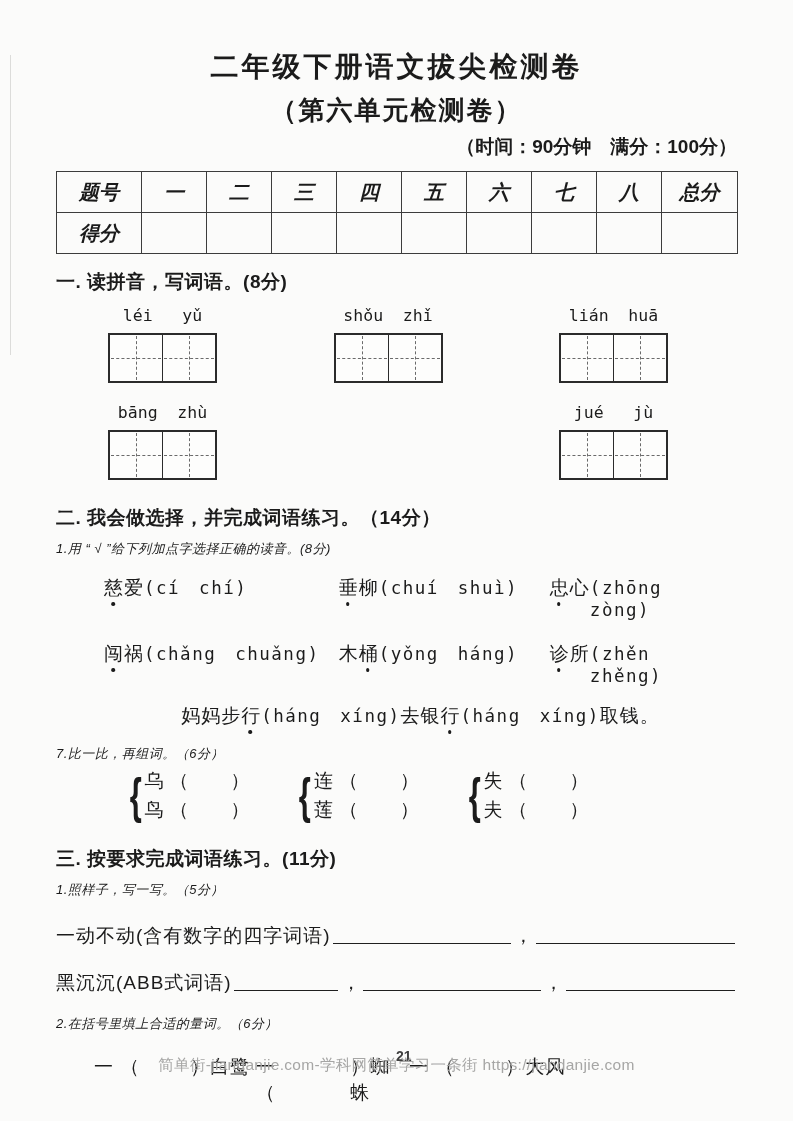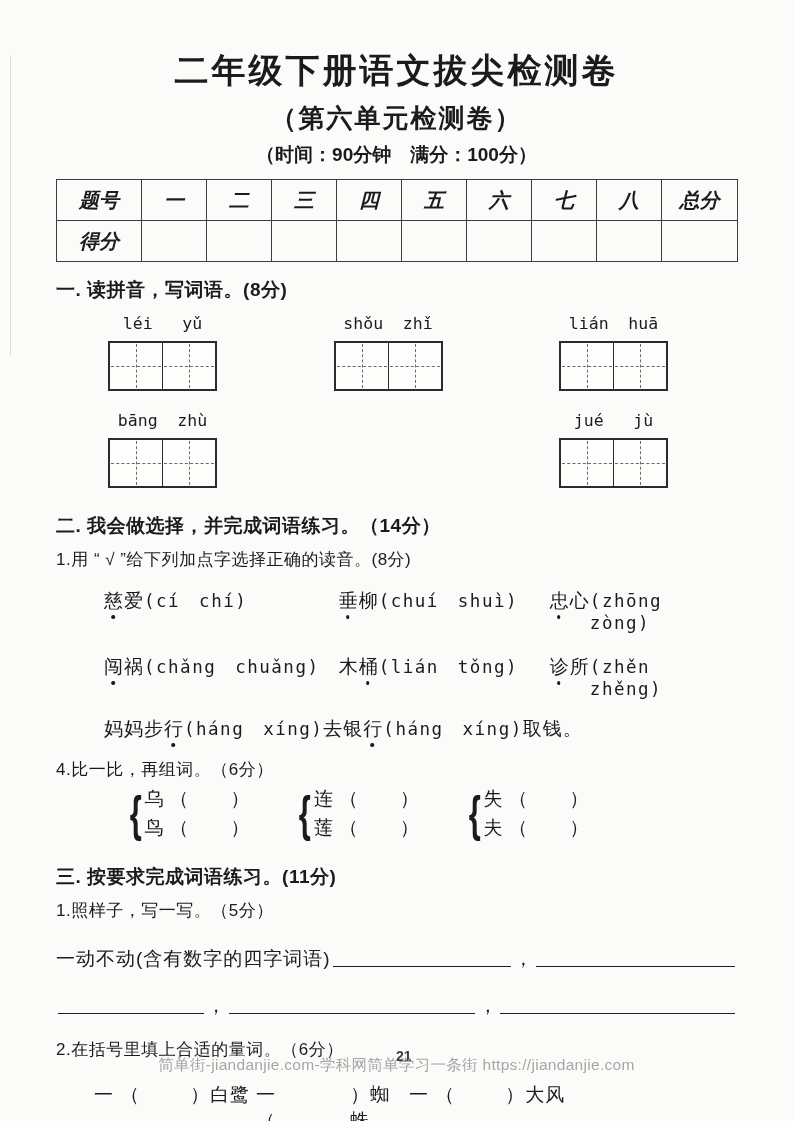--- a/index.html
+++ b/index.html
@@ -8,30 +8,30 @@
     width:793px; height:1121px;
     background:#fbfbfa;
     color:#1b1b1b;
     font-family:"Liberation Sans","DejaVu Sans",sans-serif;
     position:relative; overflow:hidden;
   }
   .page { padding:0 56px; }
 
   .scan-line { position:absolute; left:10px; top:55px; width:1px; height:300px; background:#dcdcda; }
 
-  .title { margin:48px 0 0; text-align:center; font-size:34px; font-weight:bold; letter-spacing:3px; }
+  .title { margin:48px 0 0; text-align:center; font-size:28px; font-weight:bold; letter-spacing:3px; }
   .subtitle { margin:7px 0 0; text-align:center; font-size:26px; font-weight:bold; letter-spacing:2px; }
-  .info { margin-top:6px; text-align:center; font-size:19px; font-weight:bold; }
+  .info { margin-top:6px; text-align:right; font-size:19px; font-weight:bold; }
 
   table.score-table { border-collapse:collapse; table-layout:fixed; width:681px; margin-top:11px;font-style:italic; }
   table.score-table td { border:1.6px solid #3c3c3c; height:41px; text-align:center;
     font-size:20px; font-weight:bold; padding:0; }
 
   .sec-heading { font-size:19px; font-weight:bold; margin-top:15px; letter-spacing:0.5px; }
-  .sub-prompt  { font-size:17px; margin-top:9px; letter-spacing:0.5px; }
+  .sub-prompt  { font-size:13px; margin-top:9px; letter-spacing:0.5px;font-style:italic; }
 
   .grids-row { display:flex; justify-content:space-between; width:560px; margin:11px 0 0 52px; }
   .word-group { width:109px; }
   .pinyin { display:flex; justify-content:space-around; font-family:"DejaVu Sans Mono",monospace;
     font-size:16.5px; margin-bottom:8px; }
   .tian-box { display:flex; height:50px; border:2px solid #2b2b2b; background:#fdfdfc; }
   .tian-cell { flex:1; position:relative; }
   .tian-cell + .tian-cell { border-left:1.7px solid #2b2b2b; }
   .tian-cell::before { content:""; position:absolute; left:50%; top:1px; bottom:1px; border-left:1.3px dashed #6a6a6a; }
   .tian-cell::after  { content:""; position:absolute; top:50%; left:1px; right:1px; border-top:1.3px dashed #6a6a6a; }
@@ -39,21 +39,21 @@
   .choice-row { display:flex; margin:17px 0 0 48px; }
   .choice-item { display:flex; align-items:baseline; }
   .choice-item.c1 { width:240px; }
   .choice-item.c2 { width:216px; }
   .hz { font-size:19px; letter-spacing:1px; }
   .dot-char { position:relative; }
   .dot-char::after { content:""; position:absolute; left:45%; bottom:-5px; transform:translateX(-50%);
     width:3.6px; height:3.6px; border-radius:50%; background:#1b1b1b; }
   .choices { font-family:"DejaVu Sans Mono",monospace; font-size:17.5px; letter-spacing:1.5px; }
 
-  .sentence { margin:17px 0 16px 48px; display:flex; align-items:baseline; }
+  .sentence { margin:17px 0 16px 48px; display:flex; align-items:baseline;justify-content:center; }
 
   .pairs-row { display:flex; margin:5px 0 0 70px; }
   .pair { display:flex; align-items:center; }
   .pair + .pair { margin-left:46px; }
   .brace { font-size:50px; font-weight:bold; line-height:1; transform:scaleX(0.62); margin-right:-1px; }
   .pair-lines { display:flex; flex-direction:column; row-gap:3px; }
   .pair-line { display:flex; align-items:baseline; font-size:19px; }
   .pair-line .hz { margin-right:5px; }
   .paren { font-size:19px; }
   .pgap { display:inline-block; width:42px; }
@@ -209,41 +209,41 @@
     <div class="choice-item c1">
       <span class="hz"></span>
         <span class="hz dot-char">闯</span>
         <span class="hz">祸</span>
         <span class="choices">(chǎng　chuǎng)</span>
     </div>
     <div class="choice-item c2">
       <span class="hz">木</span>
         <span class="hz dot-char">桶</span>
         <span class="hz"></span>
-        <span class="choices">(lián　tǒng)</span>
+        <span class="choices">(yǒng　háng)</span>
     </div>
     <div class="choice-item">
       <span class="hz"></span>
         <span class="hz dot-char">诊</span>
         <span class="hz">所</span>
         <span class="choices">(zhěn　zhěng)</span>
     </div>
   </div>
 
   <div class="sentence">
     <span class="hz">妈妈步</span>
       <span class="hz dot-char">行</span>
       <span class="choices">(háng　xíng)</span>
       <span class="hz">去银</span>
       <span class="hz dot-char">行</span>
       <span class="choices">(háng　xíng)</span>
       <span class="hz">取钱。</span>
   </div>
 
-  <div class="sub-prompt" style="margin-top:12px">4.比一比，再组词。（6分）</div>
+  <div class="sub-prompt" style="margin-top:12px">7.比一比，再组词。（6分）</div>
 
   <div class="pairs-row">
     <div class="pair">
       <span class="brace">{</span>
       <div class="pair-lines">
         <div class="pair-line">
           <span class="hz">乌</span>
             <span class="paren">（</span>
             <span class="pgap"></span>
             <span class="paren">）</span>
@@ -296,20 +296,21 @@
   <div class="sub-prompt">1.照样子，写一写。（5分）</div>
 
   <div class="fill-line fl1">
     <span class="hz">一动不动(含有数字的四字词语)</span>
     <span class="blank" style="flex:1"></span>
     <span class="sep">，</span>
     <span class="blank" style="flex:1.12"></span>
   </div>
 
   <div class="fill-line fl2">
+    <span class="hz">黑沉沉(ABB式词语)</span>
     <span class="blank" style="flex:0.62"></span>
     <span class="sep">，</span>
     <span class="blank" style="flex:1.05"></span>
     <span class="sep">，</span>
     <span class="blank" style="flex:1"></span>
   </div>
 
   <div class="sub-prompt" style="margin-top:19px">2.在括号里填上合适的量词。（6分）</div>
 
   <div class="measure-grid">

